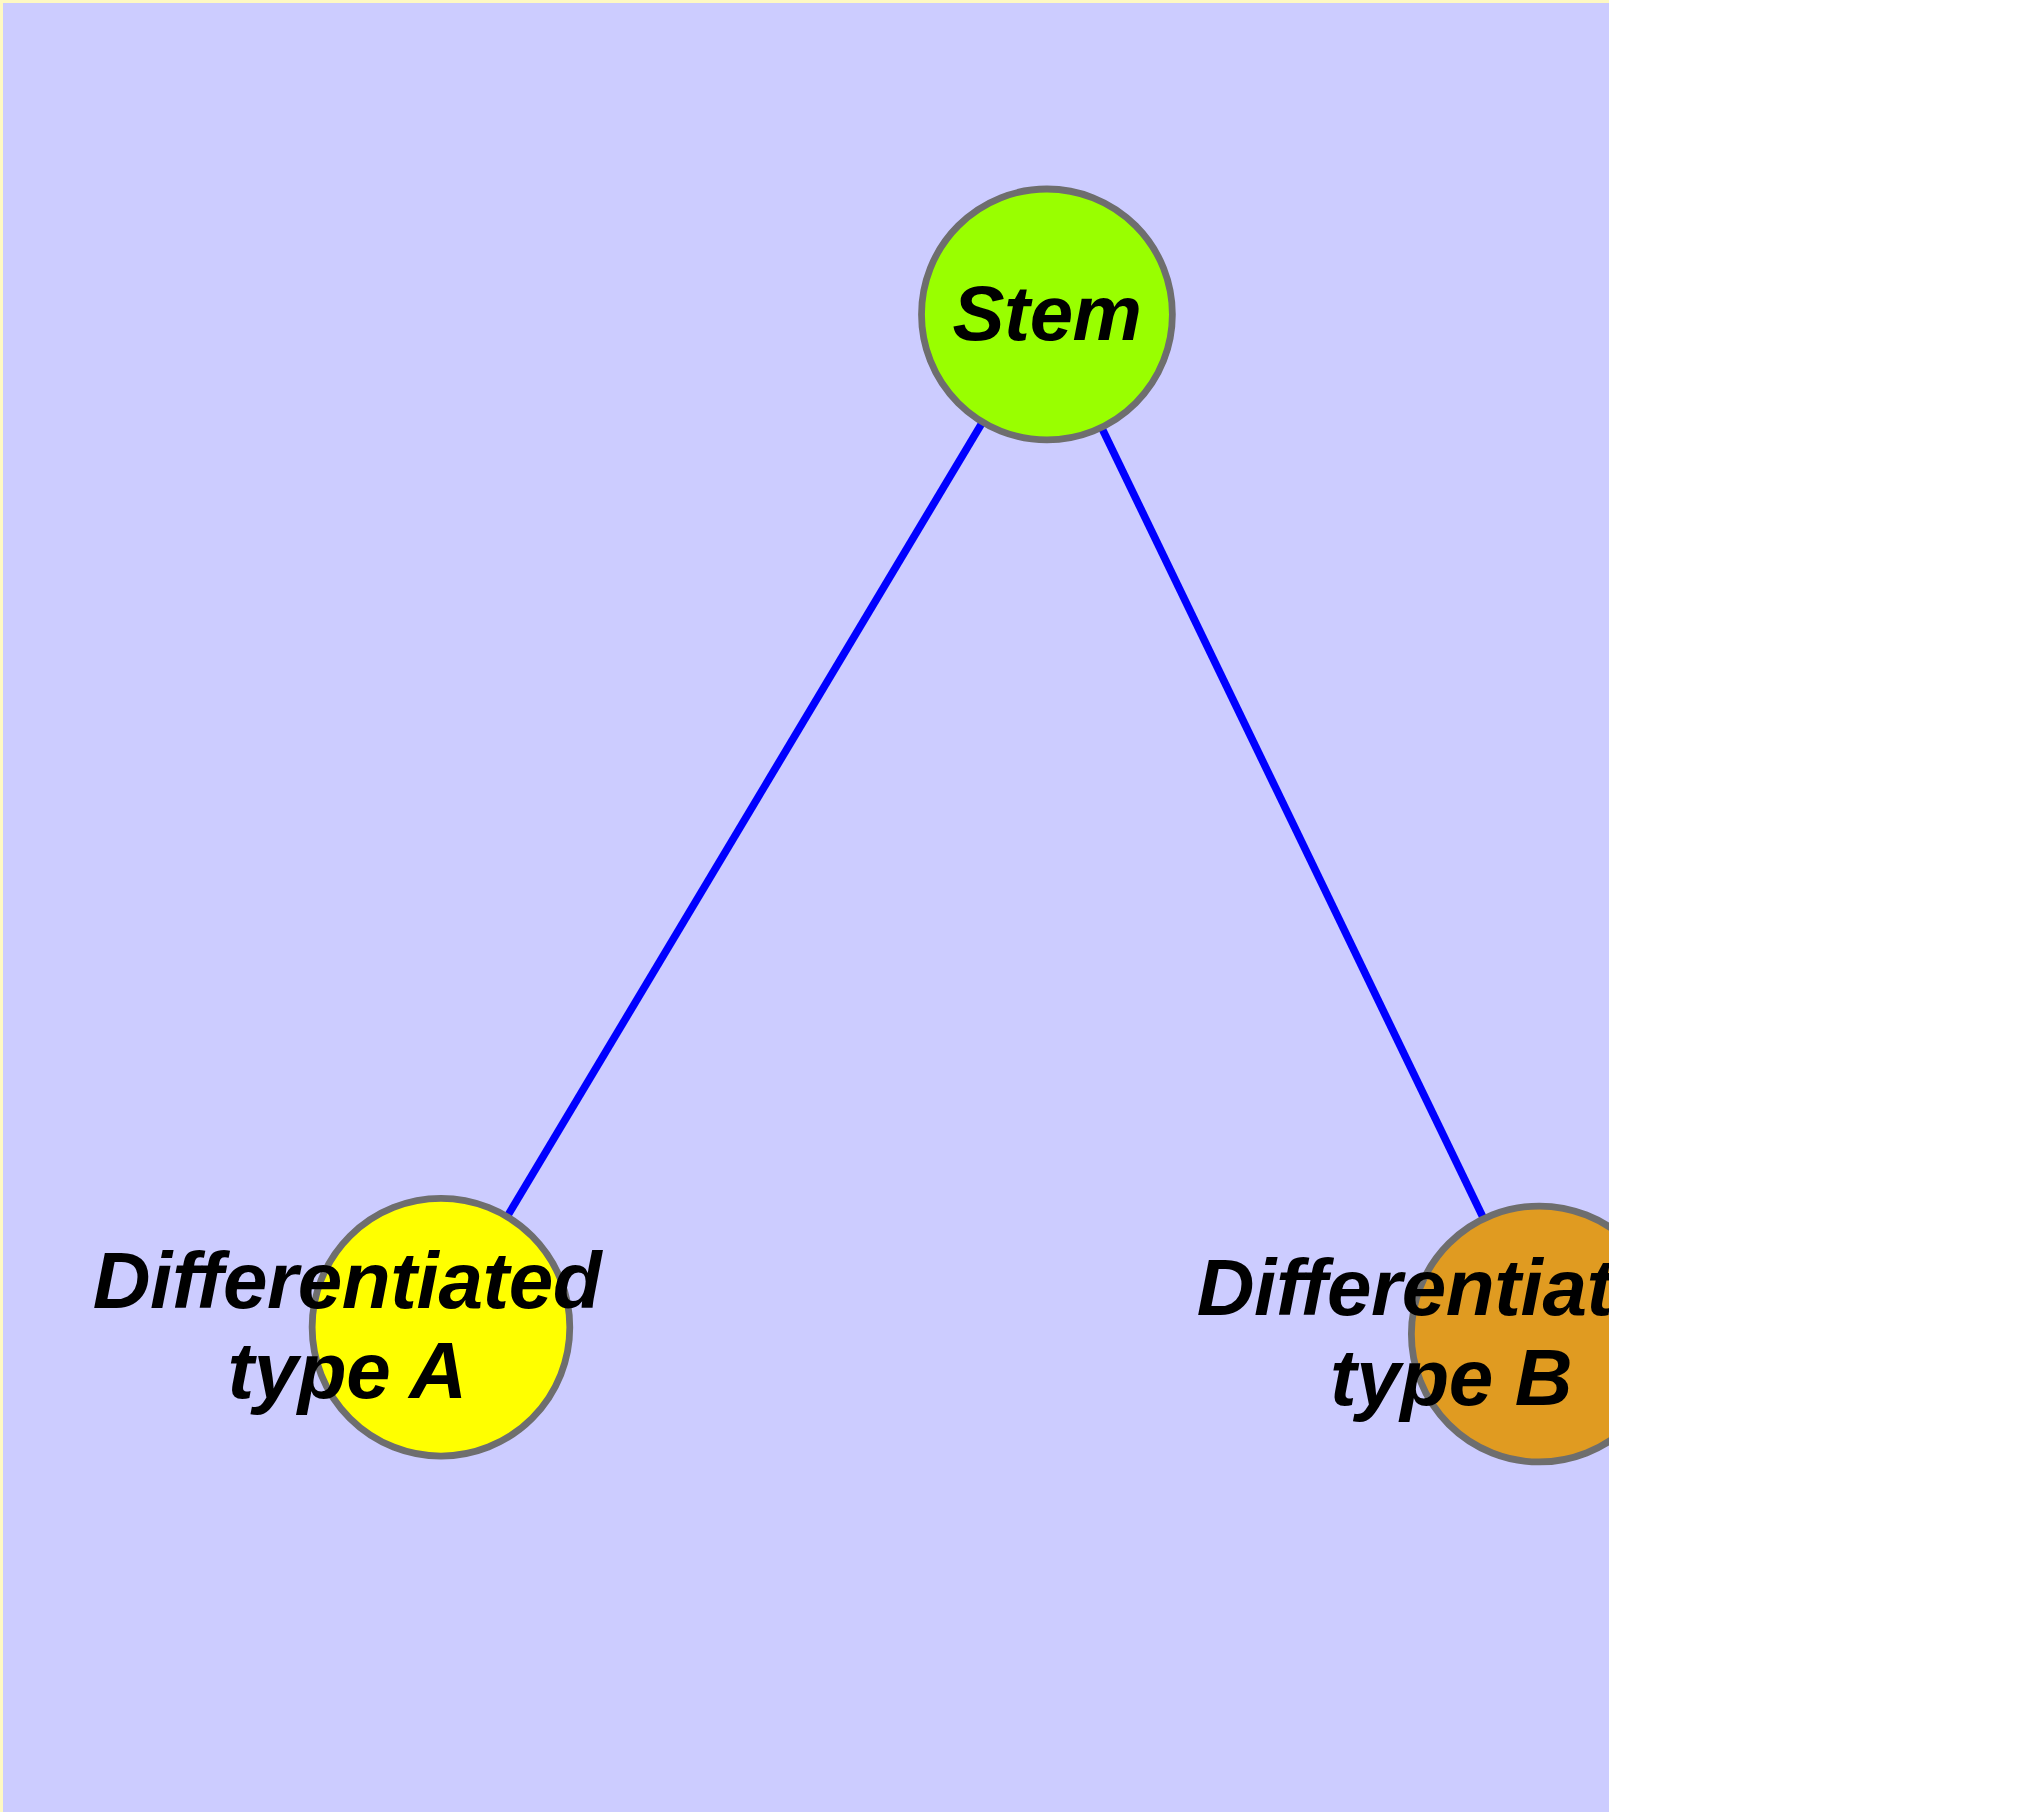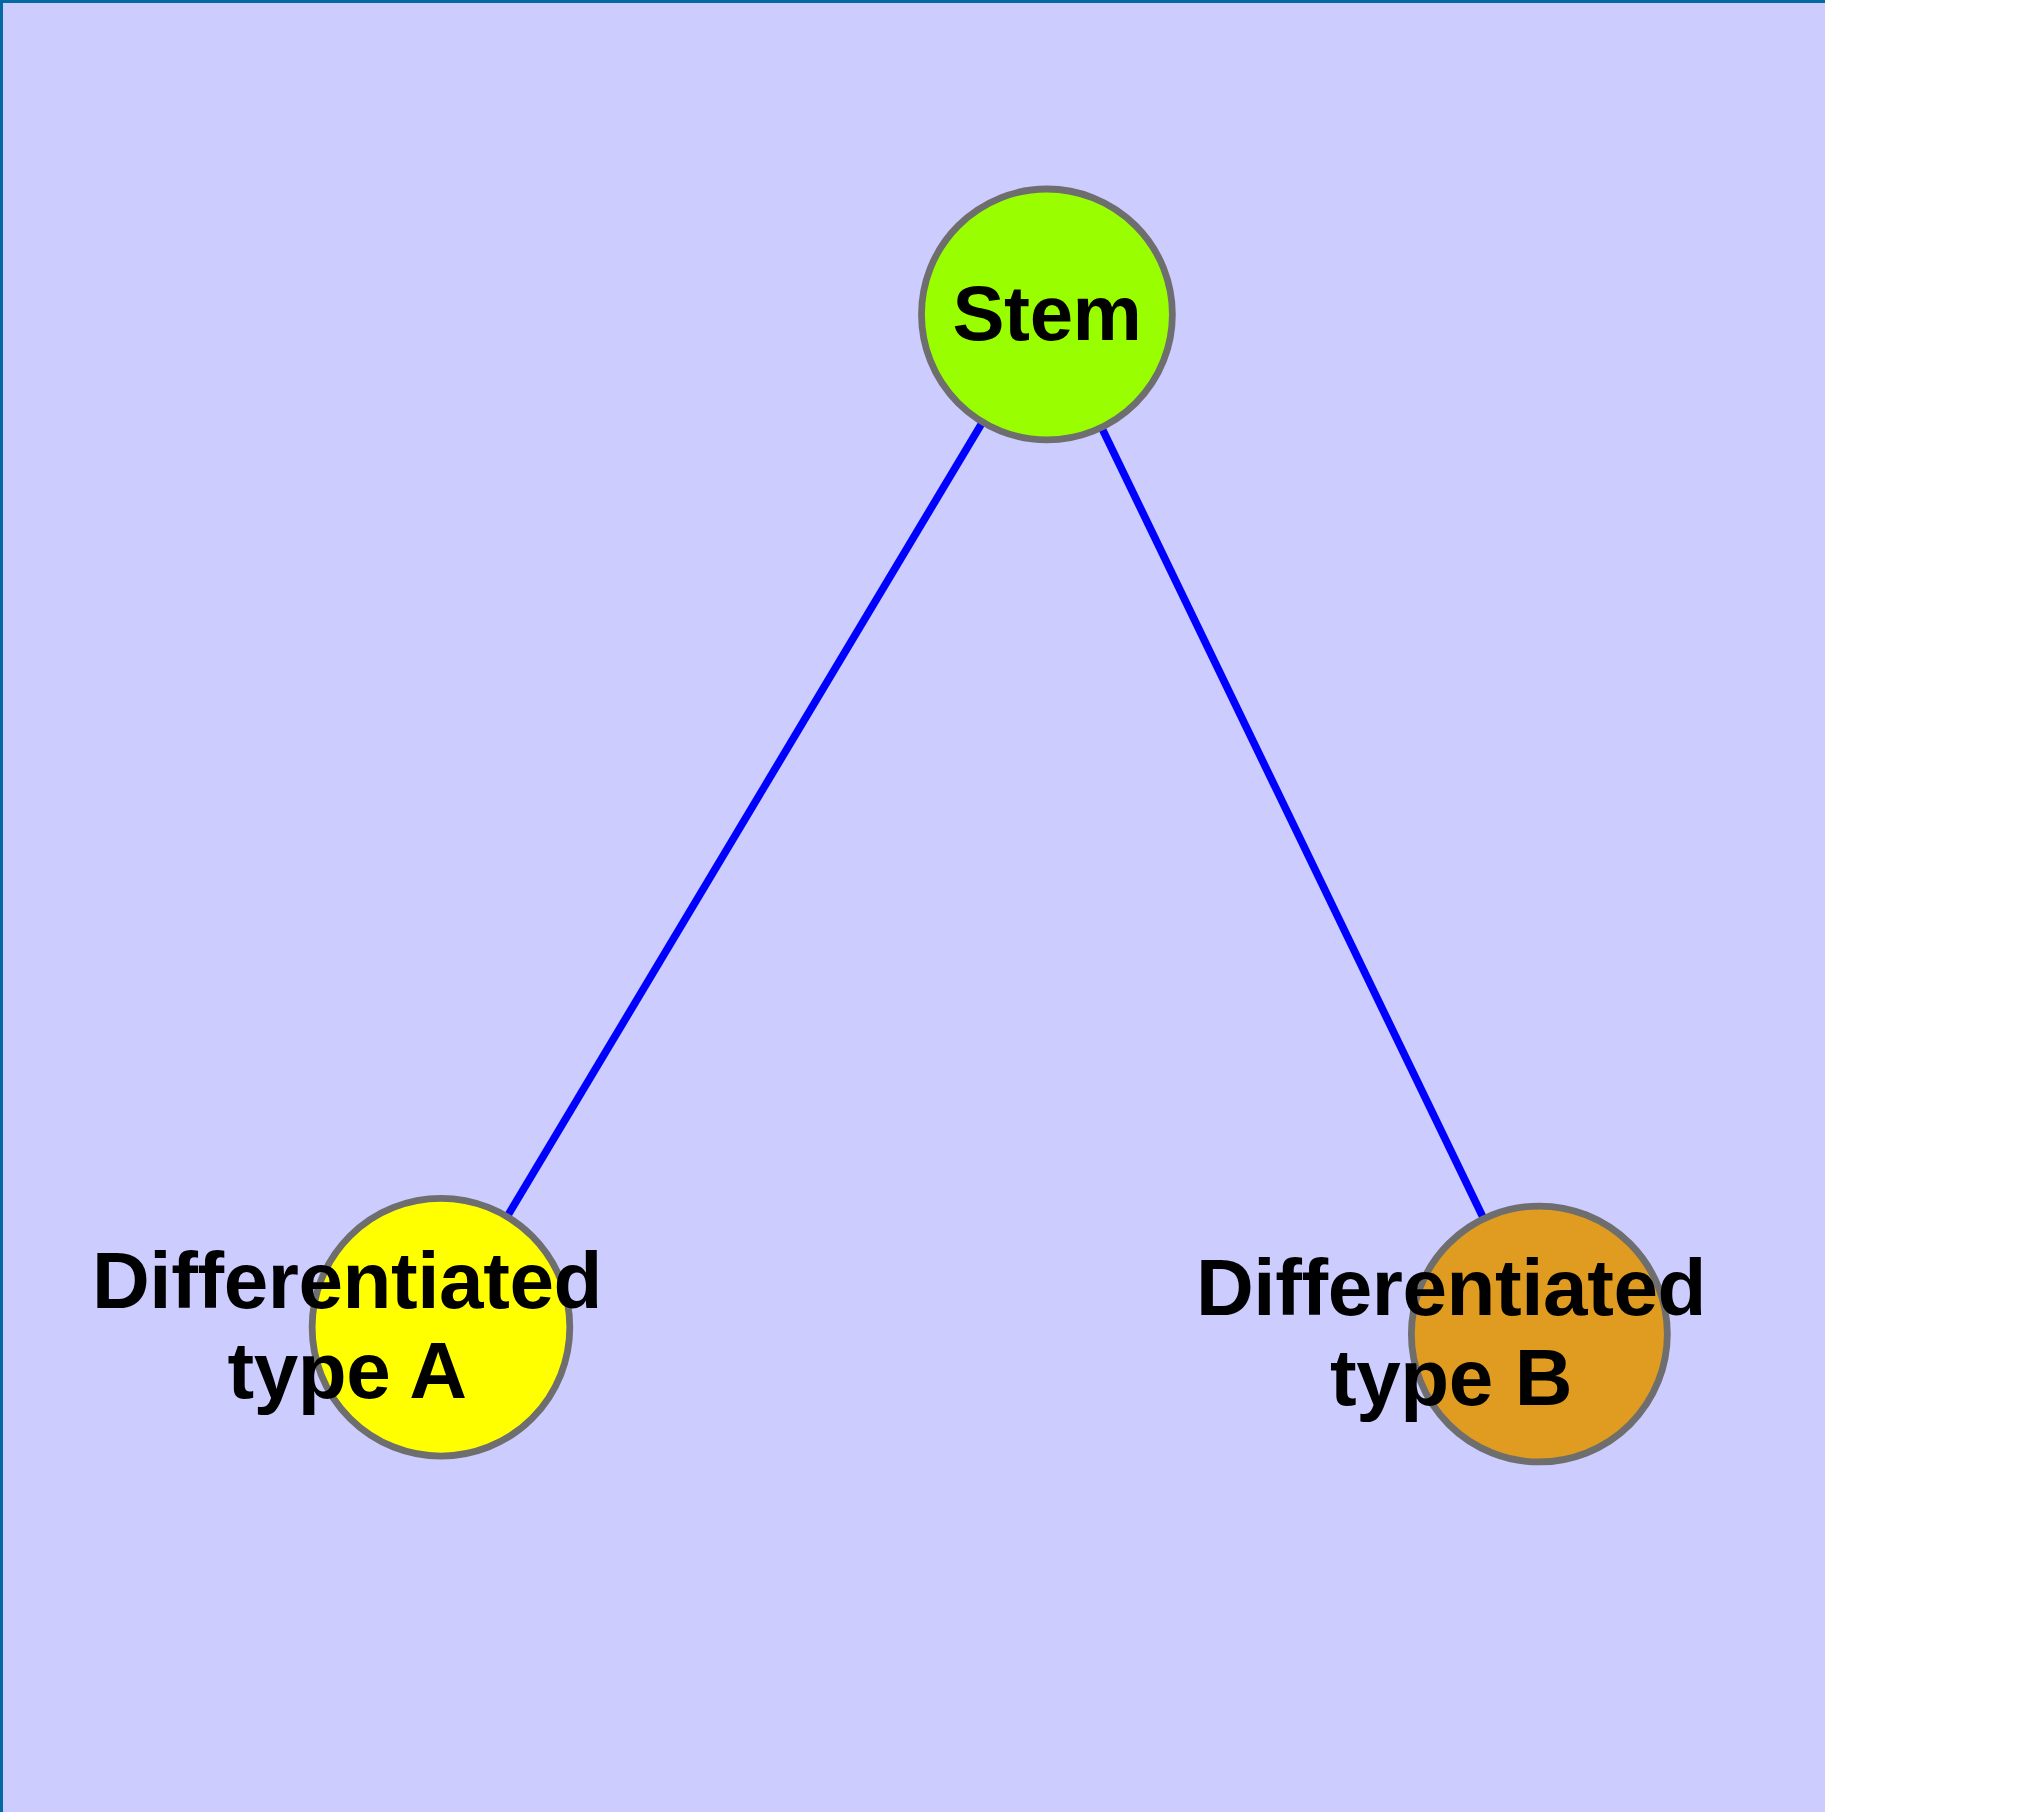--- a/index.html
+++ b/index.html
@@ -2,25 +2,26 @@
 <html style="font-size:13.6px"><head>
 <meta charset="utf-8">
 <style>
   html, body {
     margin: 0;
     padding: 0;
     background: #ffffff;
   }
   #stage {
     position: relative;
-    width: 1825px;
+    width: 1609px;
     height: 1812px;
-    background: #0369a1;
+    background: #fef9c3;
     overflow: hidden;
     font-family: "Liberation Sans", "DejaVu Sans", sans-serif;
+    font-style: italic;
   }
   #canvas {
     position: absolute;
     left: 3.4px;
     top: 3.4px;
     width: 1993px;
     height: 1809px;
     background: #ccccff;
   }
   #graph-svg {

